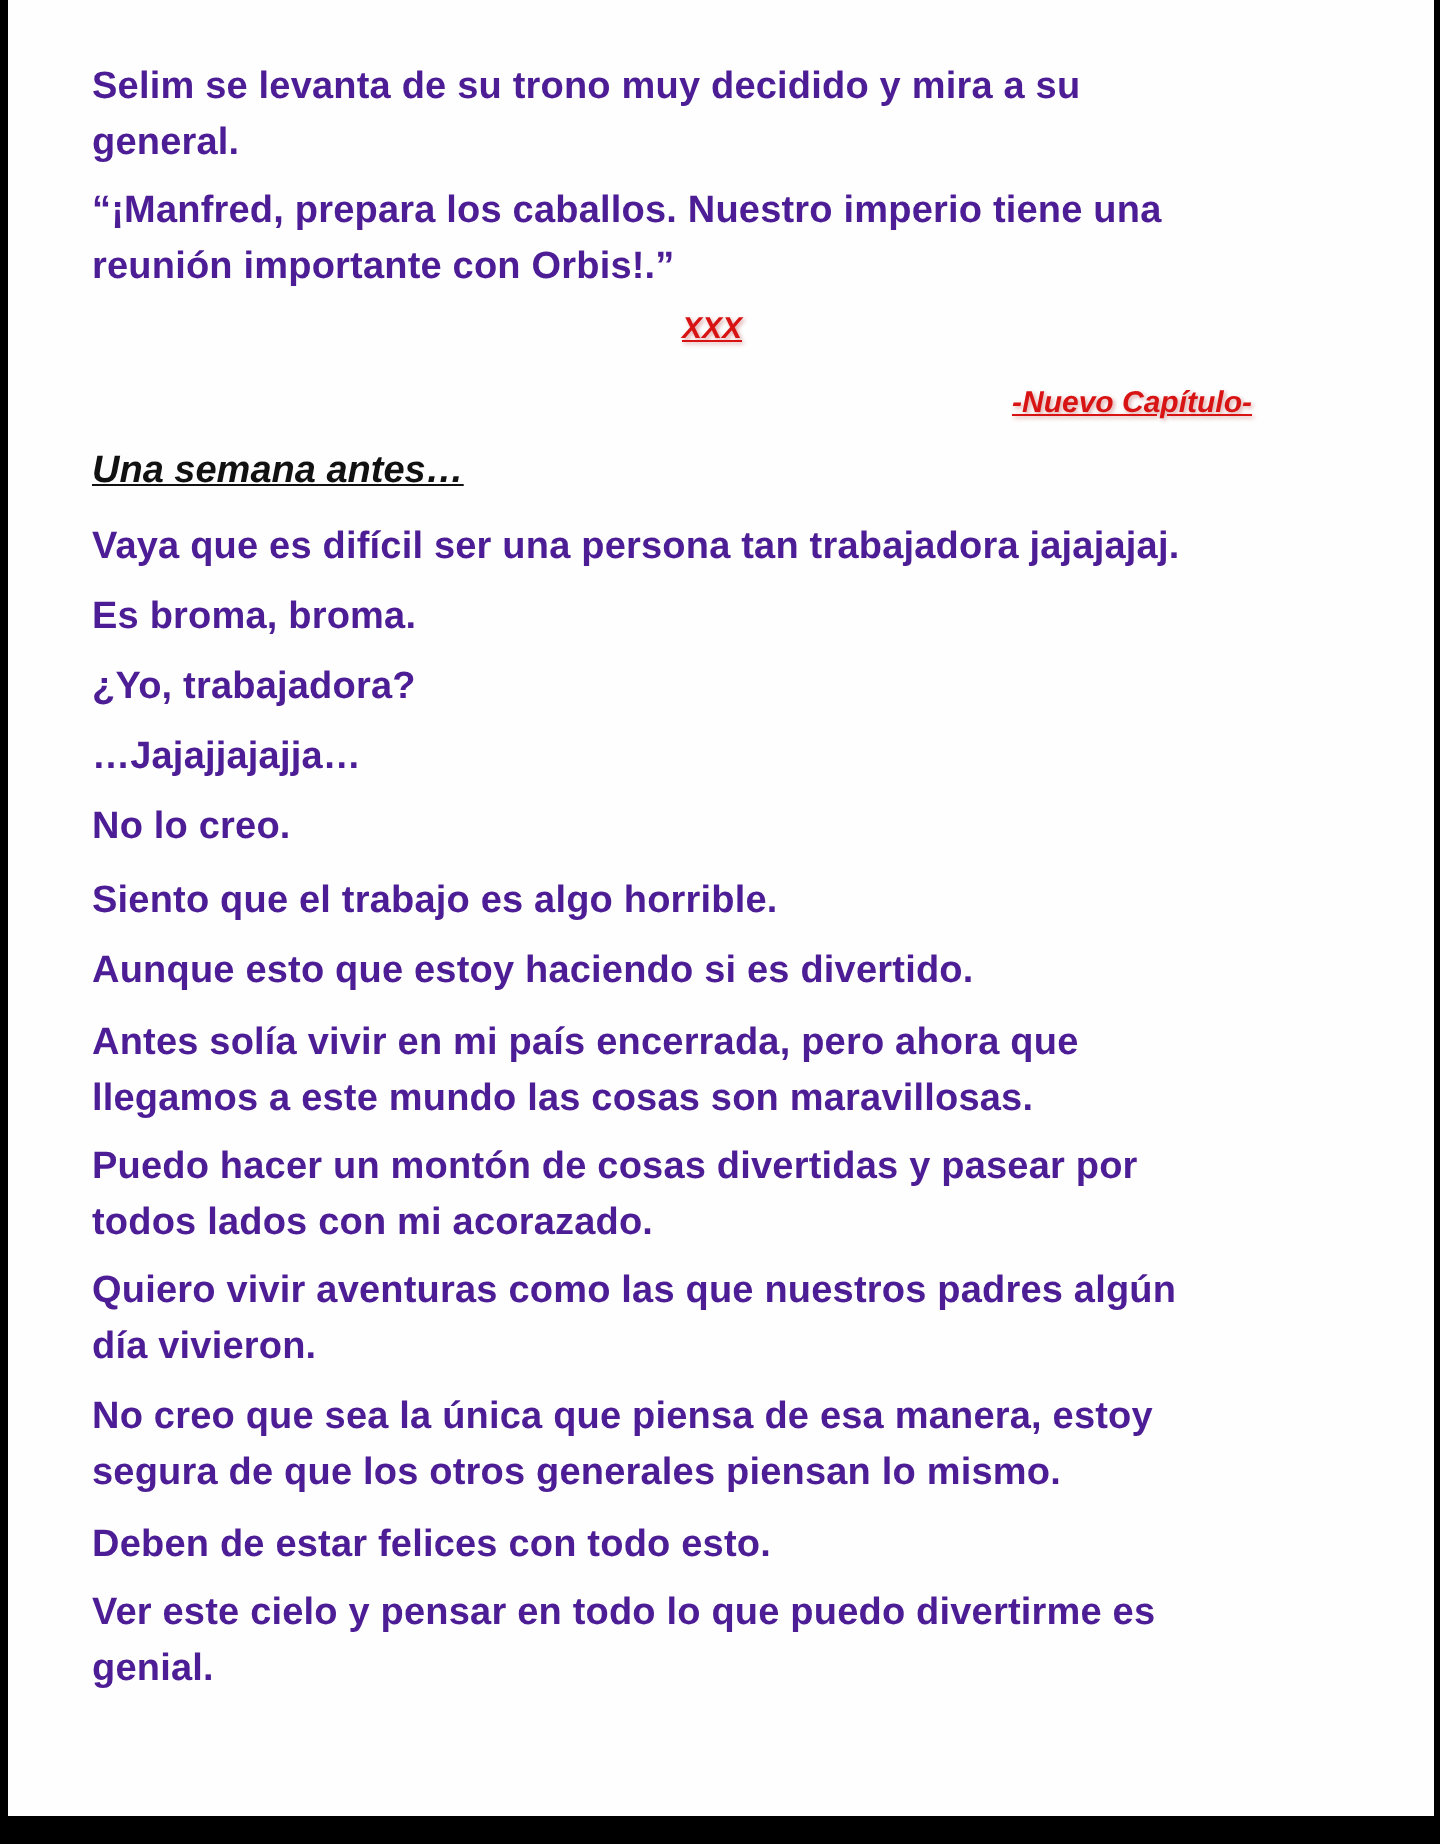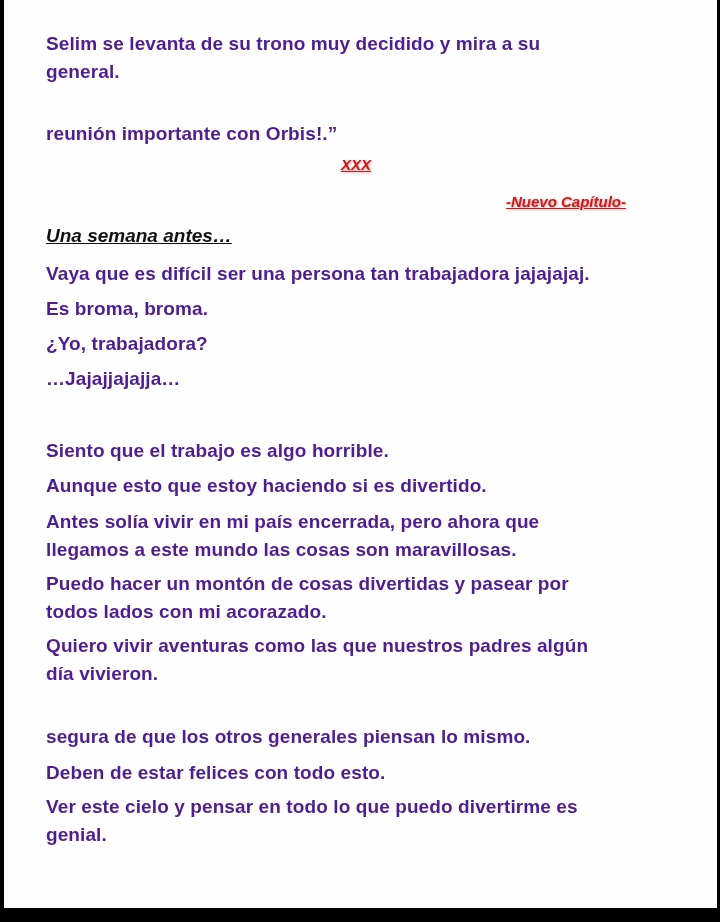--- a/index.html
+++ b/index.html
@@ -26,36 +26,39 @@
     font-style:italic; font-weight:bold; text-decoration:underline;
     font-size:19px; color:#111; white-space:nowrap;
   }
 </style>
 </head>
 <body>
 
 <div class="page">
   <div class="txt" style="top:30px">Selim se levanta de su trono muy decidido y mira a su</div>
   <div class="txt" style="top:58px">general.</div>
+  <div class="txt" style="top:92px">“¡Manfred, prepara los caballos. Nuestro imperio tiene una</div>
   <div class="txt" style="top:120px">reunión importante con Orbis!.”</div>
 
   <div class="red" style="left:337px; top:156px;">XXX</div>
   <div class="red" style="left:502px; top:193px;">-Nuevo Capítulo-</div>
 
   <div class="heading">Una semana antes…</div>
 
   <div class="txt" style="top:260px">Vaya que es difícil ser una persona tan trabajadora jajajajaj.</div>
   <div class="txt" style="top:295px">Es broma, broma.</div>
   <div class="txt" style="top:365px">…Jajajjajajja…</div>
   <div class="txt" style="top:330px">¿Yo, trabajadora?</div>
+  <div class="txt" style="top:400px">No lo creo.</div>
   <div class="txt" style="top:472px">Aunque esto que estoy haciendo si es divertido.</div>
   <div class="txt" style="top:437px">Siento que el trabajo es algo horrible.</div>
   <div class="txt" style="top:508px">Antes solía vivir en mi país encerrada, pero ahora que</div>
   <div class="txt" style="top:536px">llegamos a este mundo las cosas son maravillosas.</div>
   <div class="txt" style="top:570px">Puedo hacer un montón de cosas divertidas y pasear por</div>
   <div class="txt" style="top:598px">todos lados con mi acorazado.</div>
   <div class="txt" style="top:632px">Quiero vivir aventuras como las que nuestros padres algún</div>
   <div class="txt" style="top:660px">día vivieron.</div>
+  <div class="txt" style="top:695px">No creo que sea la única que piensa de esa manera, estoy</div>
   <div class="txt" style="top:723px">segura de que los otros generales piensan lo mismo.</div>
   <div class="txt" style="top:759px">Deben de estar felices con todo esto.</div>
   <div class="txt" style="top:793px">Ver este cielo y pensar en todo lo que puedo divertirme es</div>
   <div class="txt" style="top:821px">genial.</div>
 </div>
 
 </body></html>

